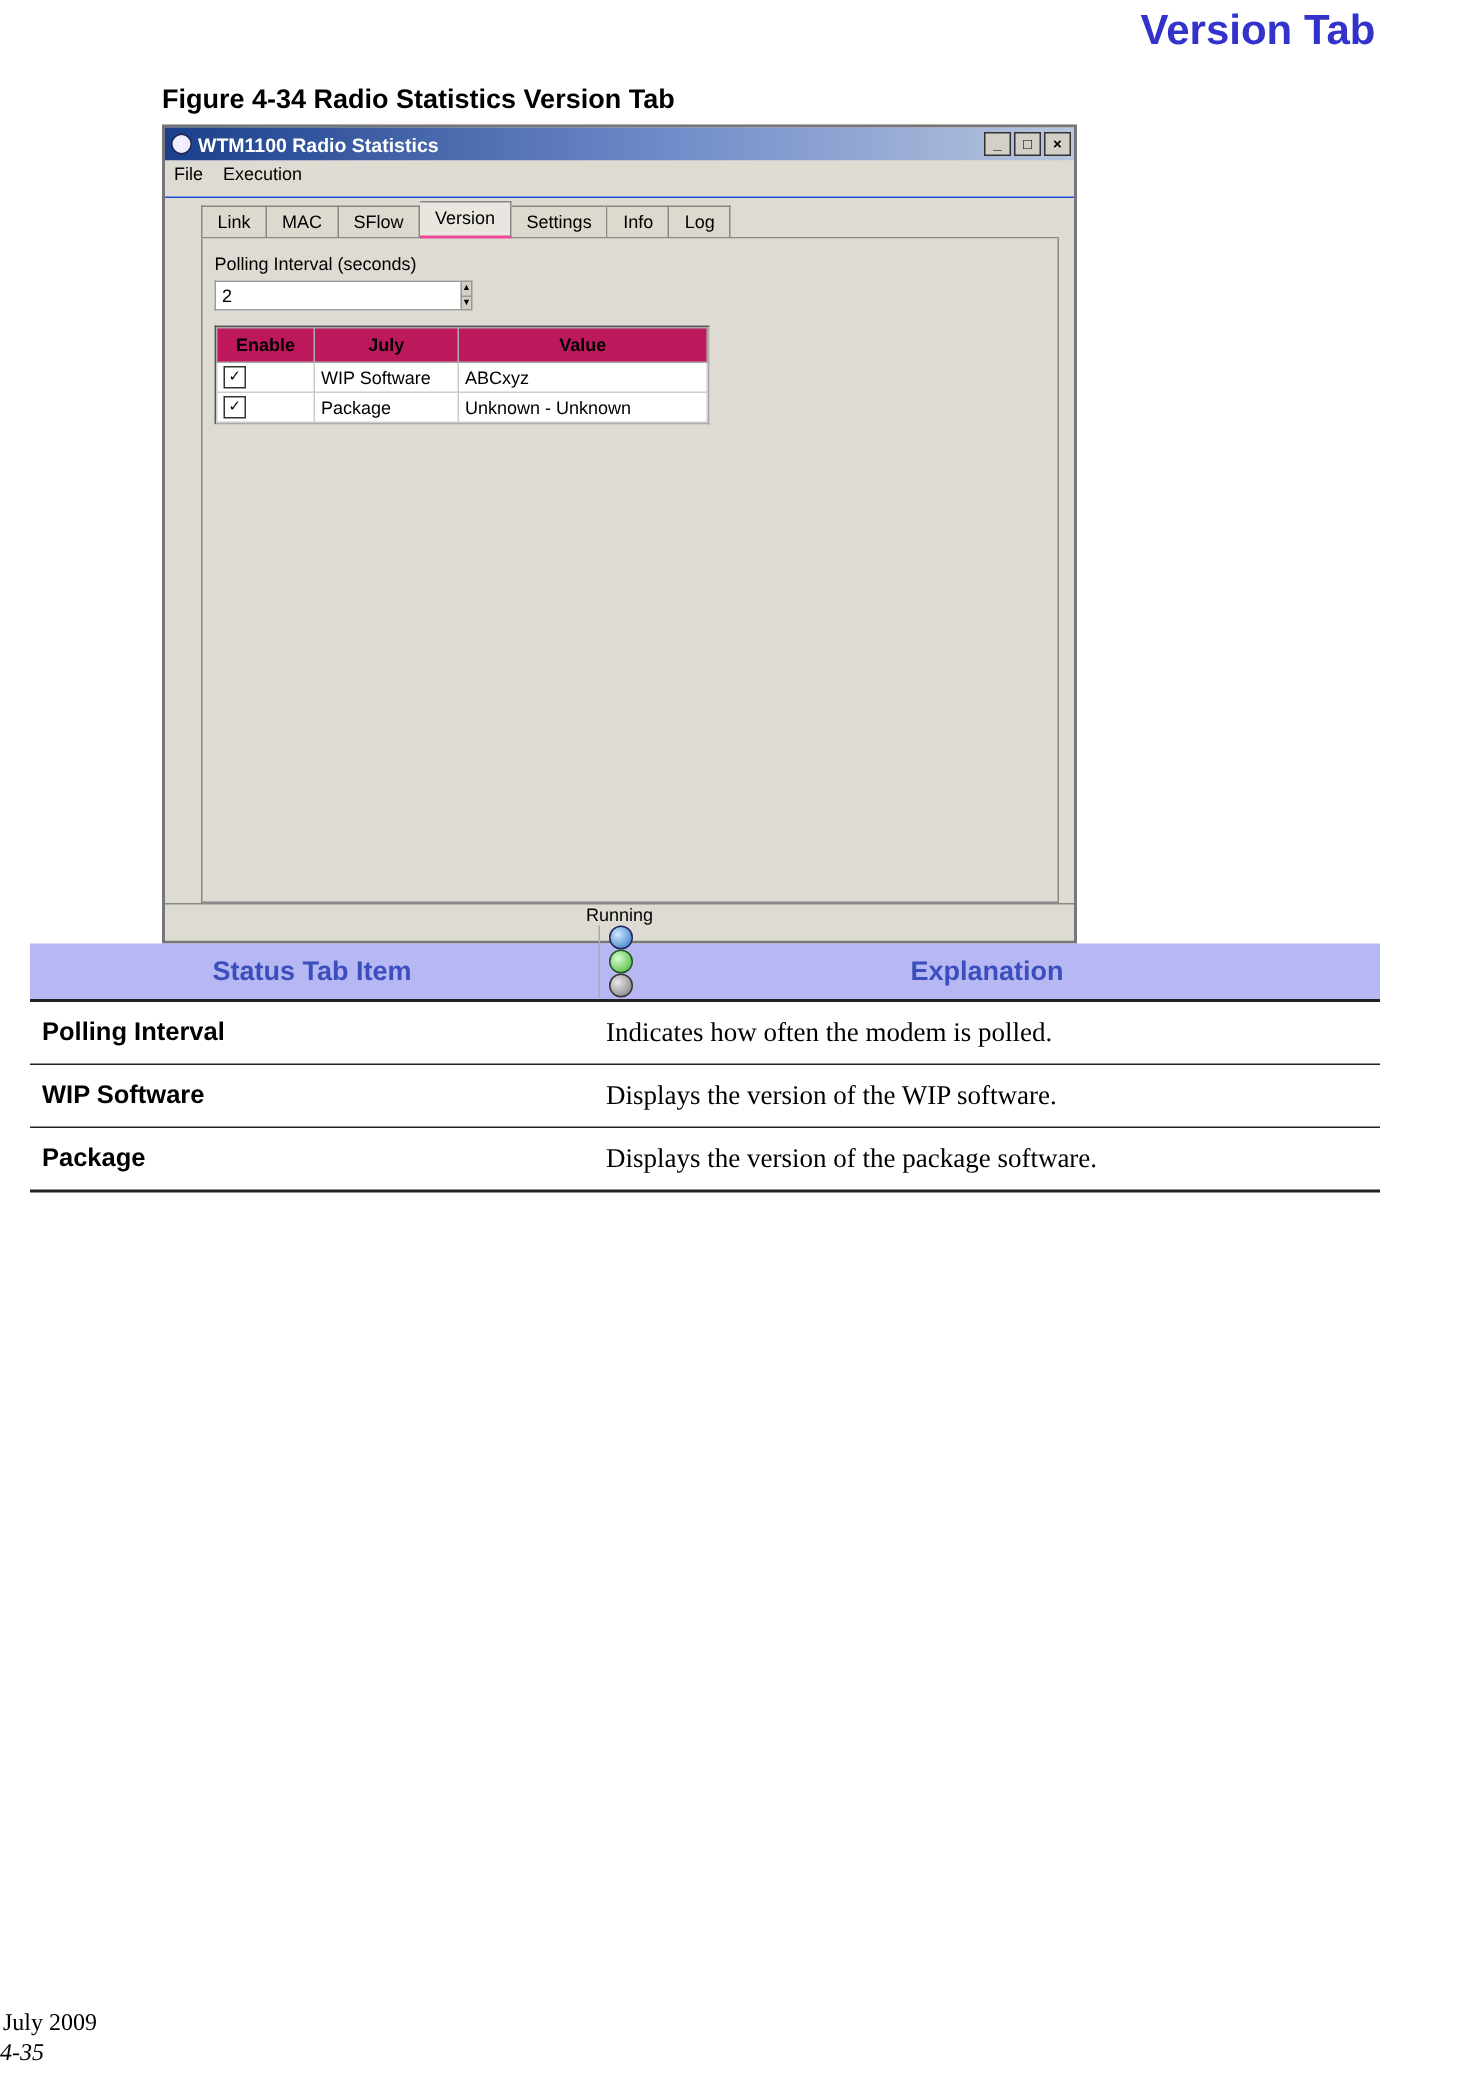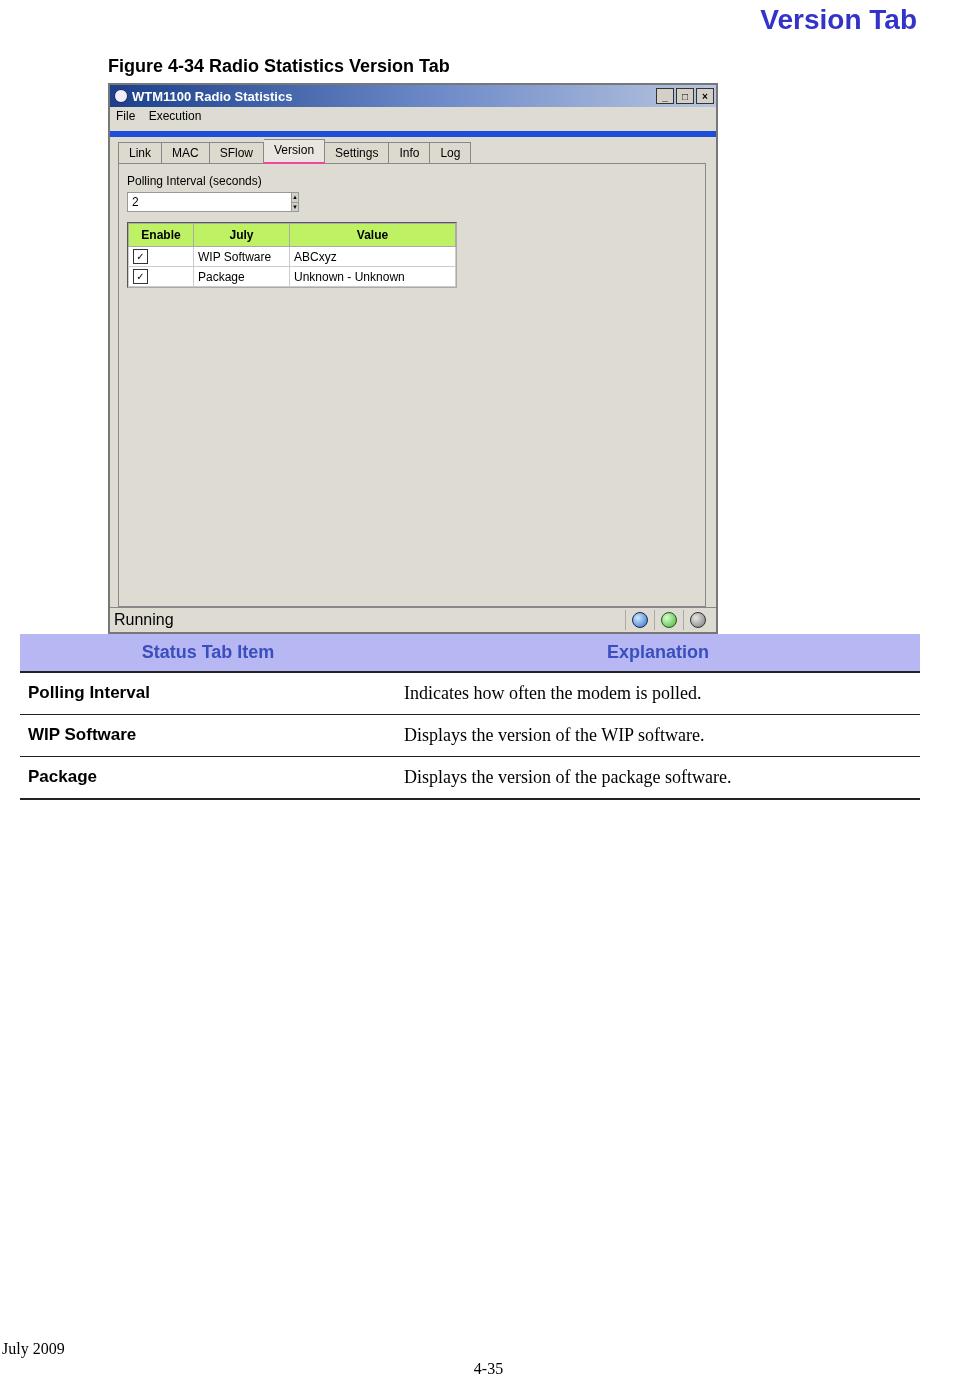--- a/index.html
+++ b/index.html
@@ -75,28 +75,28 @@
     font-size: 10px;
     color: #000;
     font-weight: bold;
   }
   .menubar {
     height: 20px;
     padding: 2px 6px;
     background: #dedbd2;
     font-size: 12px;
     color: #000;
-    border-bottom: 6px solid #1d4ed8;
+    border-bottom: 1px solid #1d4ed8;
   }
   .menubar span {
     display: inline-block;
     margin-right: 10px;
   }
   .client {
-    padding: 4px 10px 0 8px;
+    padding: 4px 10px 0 24px;
   }
   .tabstrip {
     display: flex;
     align-items: flex-end;
     height: 22px;
     border-bottom: 1px solid #888;
     font-size: 12px;
   }
   .tab {
     padding: 3px 10px 3px 10px;
@@ -166,21 +166,21 @@
     cursor: default;
   }
   .spinbtn + .spinbtn { border-top: 1px solid #999; }
   .datagrid {
     width: 328px;
     background: #fff;
     border: 1px inset #aaa;
   }
   .dg-head {
     display: flex;
-    background: #bef264;
+    background: #be185d;
   }
   .dg-head .cell {
     border: 1px solid #aaa;
     border-left: none;
     font-weight: bold;
     text-align: center;
     padding: 4px 2px;
     box-sizing: border-box;
   }
   .dg-head .cell:first-child { border-left: 1px solid #aaa; }
@@ -214,21 +214,22 @@
   .whitespace {
     height: 310px;
   }
   .statusbar {
     height: 24px;
     border-top: 1px solid #888;
     background: #dedbd2;
     display: flex;
     align-items: center;
     padding: 0 4px;
-    font-size: 16px;
+    font-size: 12px;
+    flex-direction: column;
   }
   .statusbar .flex { flex: 1; }
   .status-cell {
     border-left: 1px solid #aaa;
     padding: 0 6px;
     height: 20px;
     display: flex;
     align-items: center;
   }
   .statusbar .dot {
@@ -282,21 +283,22 @@
     width: 100%;
     font-family: "Times New Roman", serif;
     font-size: 16px;
   }
   .footer .date {
     position: absolute;
     left: 2px;
     bottom: 20px;
   }
   .footer .pgnum {
-    text-align: center;
+    text-align: left;
+    font-style: italic;
   }
 </style>
 </head>
 <body>
 
 <div class="page">
   <div class="heading">Version Tab</div>
 
   <div class="fig-caption">Figure 4-34      Radio Statistics Version Tab</div>
 

